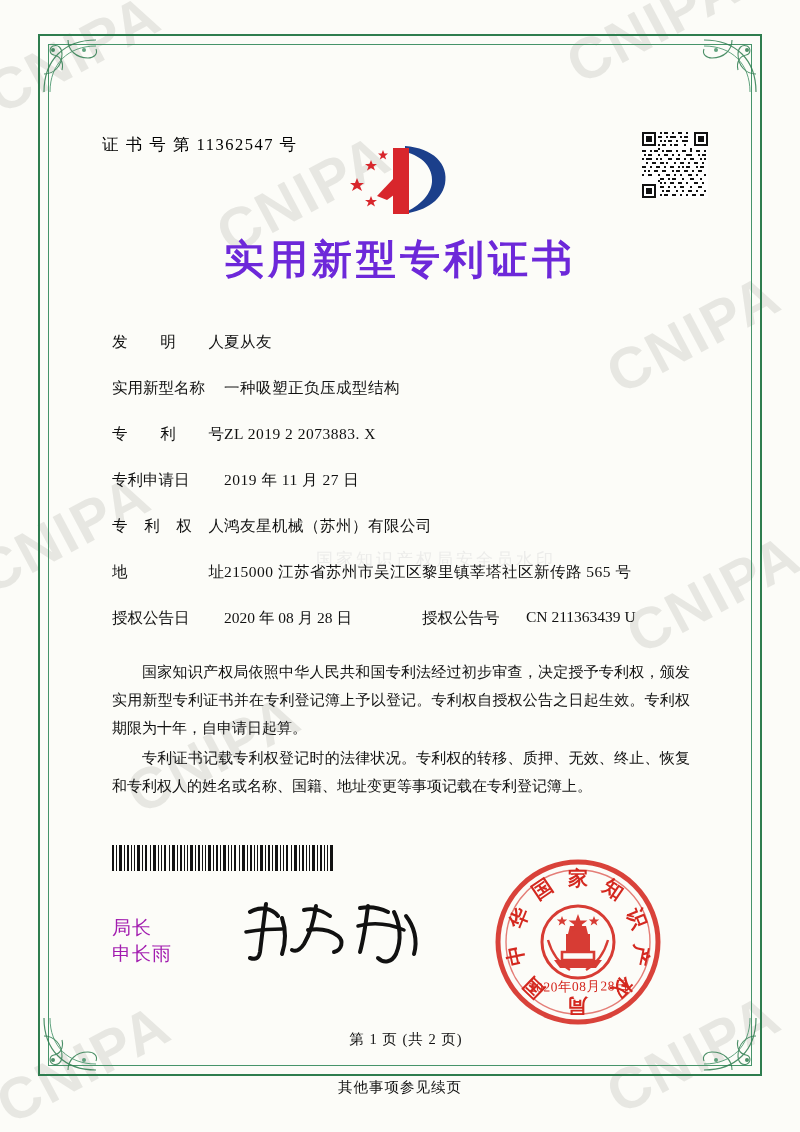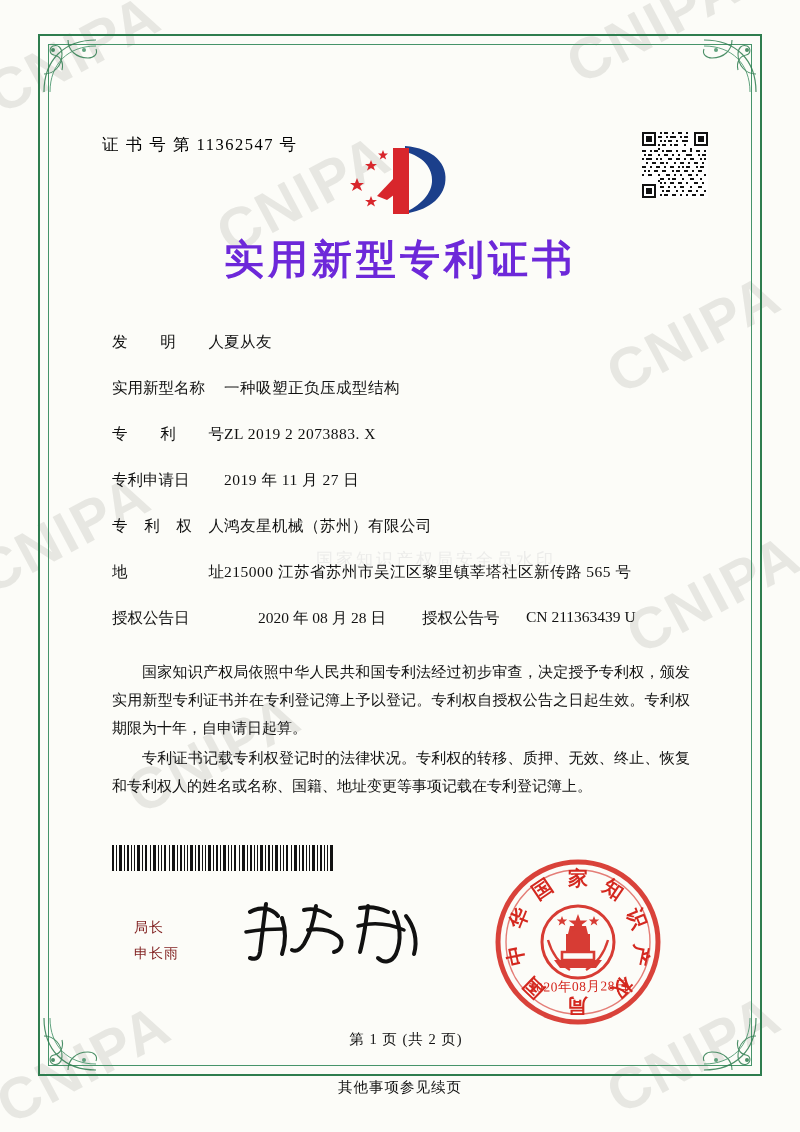--- a/index.html
+++ b/index.html
@@ -136,21 +136,21 @@
     width: 112px;
     flex: none;
     letter-spacing: 0px;
     white-space: nowrap;
   }
   .fvalue {
     flex: 1;
     letter-spacing: .5px;
   }
   .frow-dual { display:flex; align-items: baseline; height: 46px; }
-  .dual-a { display:flex; align-items:center; width: 310px; gap: 34px; }
+  .dual-a { display:flex; align-items:center; width: 310px; }
   .dual-b { display:flex; align-items:flex-start; }
   .dual-b .flabel2 { width: 104px; flex:none; }
 
   .paras {
     position: absolute;
     left: 112px;
     top: 658px;
     width: 578px;
     font-size: 15px;
     line-height: 28px;
@@ -164,25 +164,24 @@
     left: 112px;
     top: 845px;
     height: 26px;
     width: 224px;
   }
 
   .director {
     position: absolute;
     left: 112px;
     top: 915px;
-    font-size: 14px;
+    font-size: 19px;
     line-height: 26px;
     letter-spacing: 1px;
-    color: #7f1d1d;
-    margin-left: 22px;
+    color: #a21caf;
   }
 
   .signature {
     position: absolute;
     left: 238px;
     top: 896px;
     width: 200px;
     height: 72px;
   }
 

